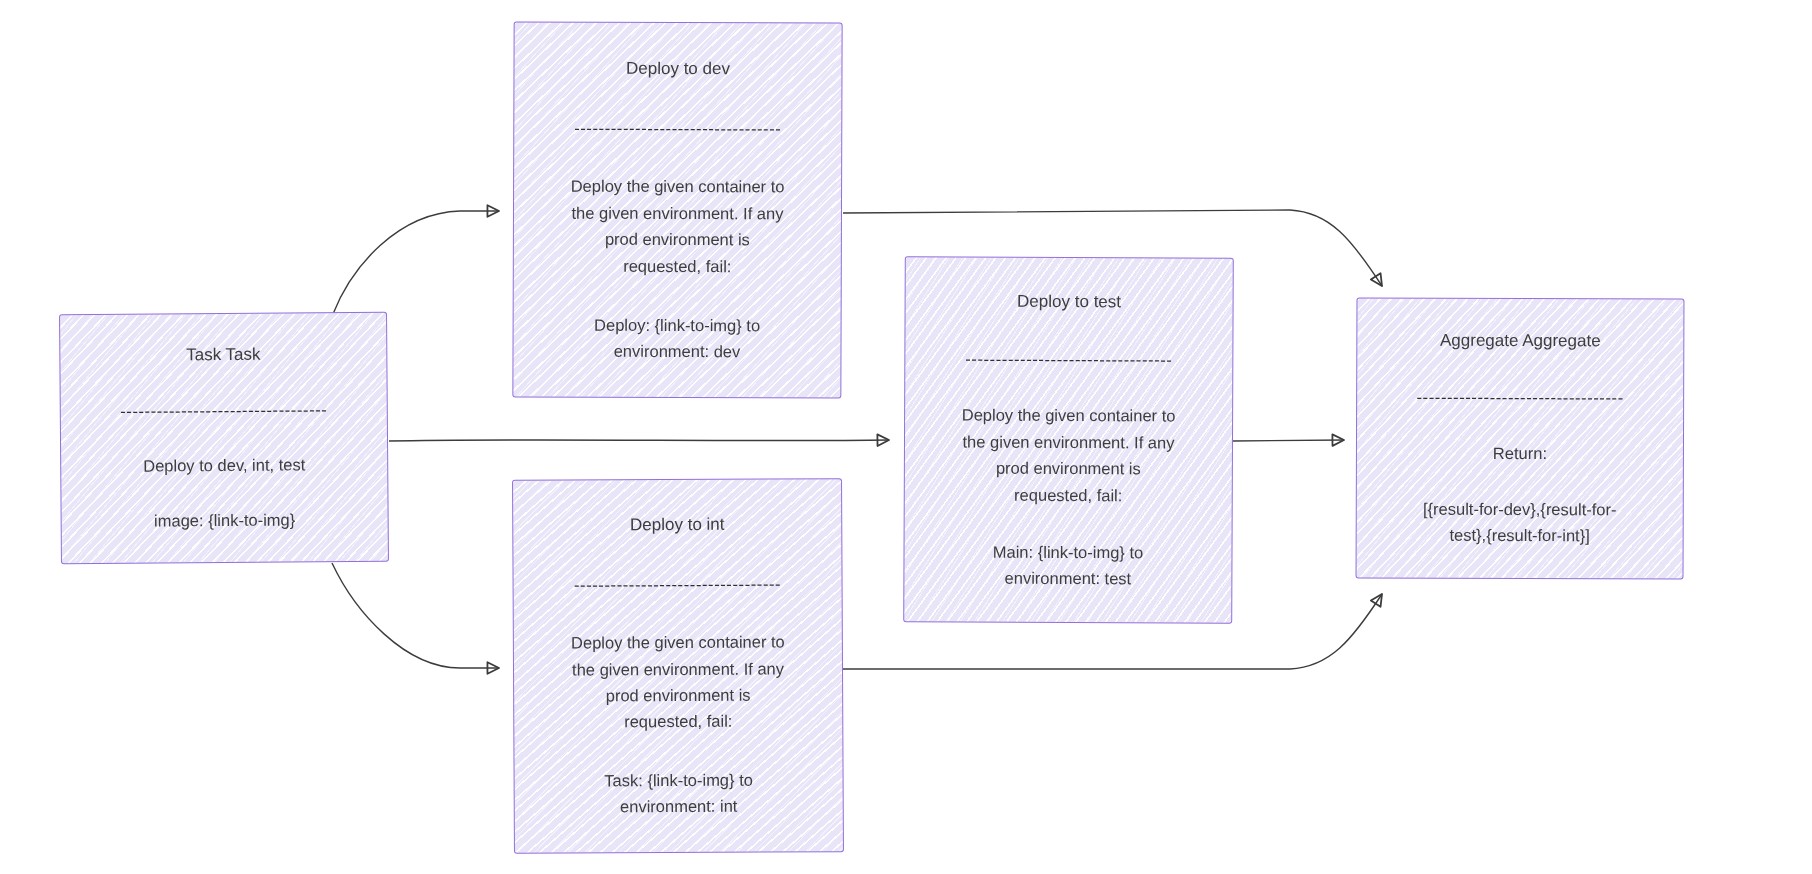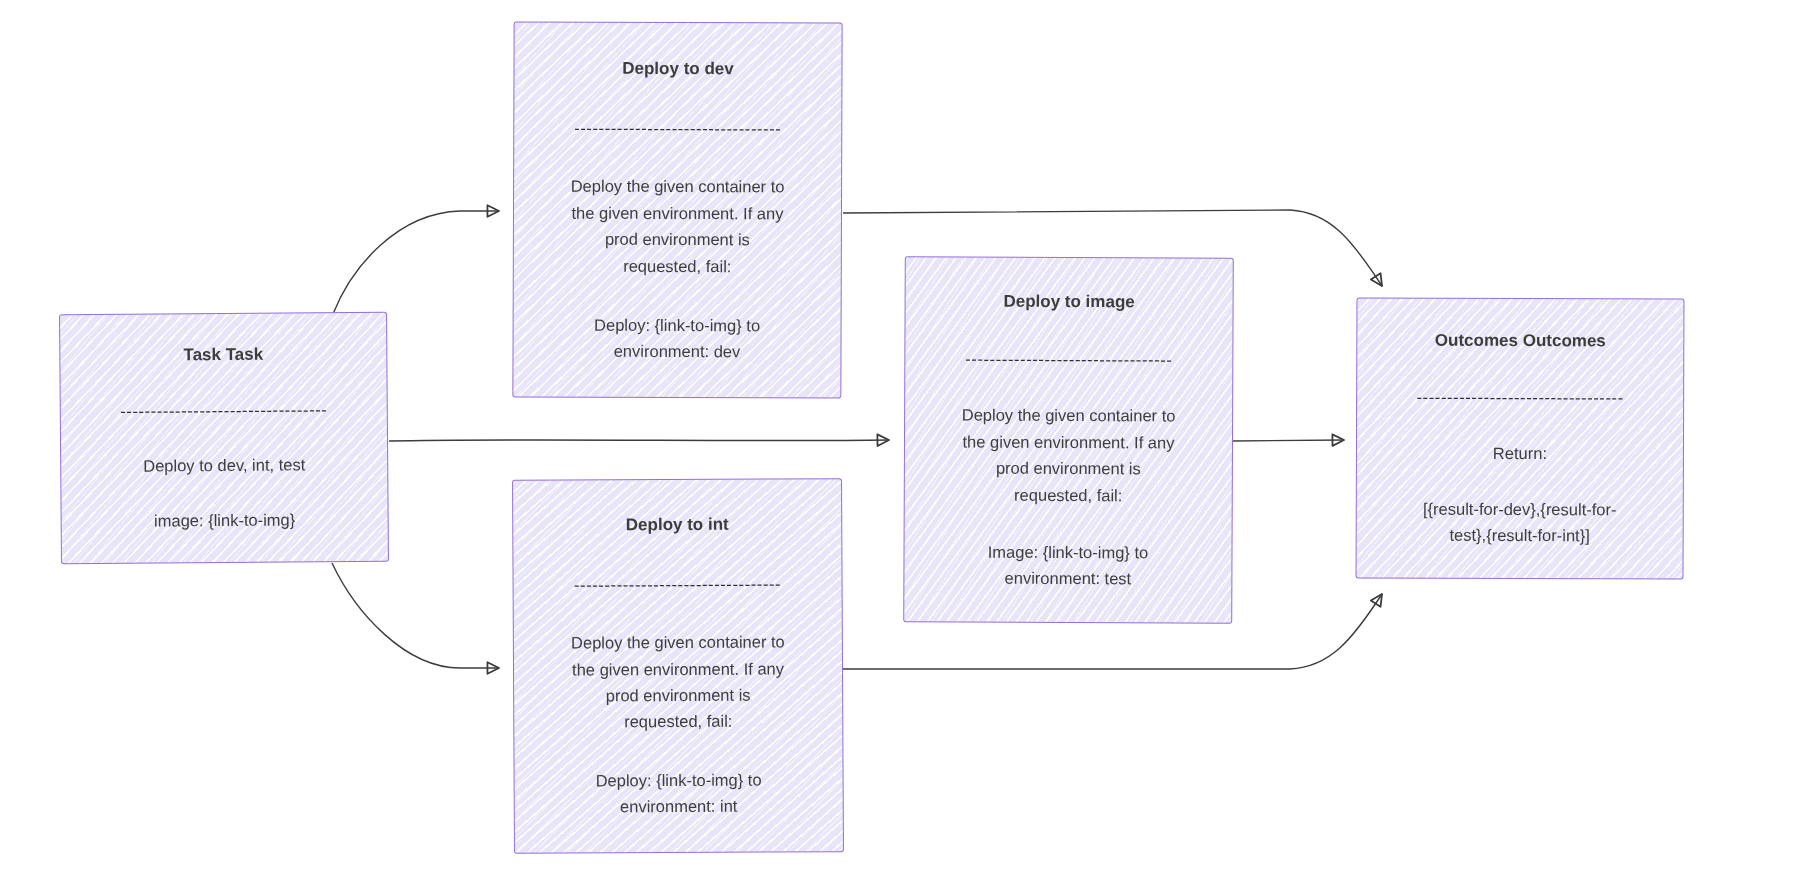--- a/index.html
+++ b/index.html
@@ -43,21 +43,21 @@
     background:
       repeating-linear-gradient(var(--ha, 135deg),
         rgba(255,255,255,0.95) 0px, rgba(255,255,255,0.95) 1.6px,
         rgba(255,255,255,0) 1.6px, rgba(255,255,255,0) 8px),
       repeating-linear-gradient(calc(var(--ha, 135deg) - 4deg),
         rgba(255,255,255,0.45) 0px, rgba(255,255,255,0.45) 1px,
         rgba(255,255,255,0) 1px, rgba(255,255,255,0) 12px),
       #E9E5F8;
   }
   .node .title {
-    font-weight: bold;
+    font-weight: normal;
     font-size: 17px;
     line-height: 1.55;
   }
   .node .sep {
     white-space: nowrap;
     letter-spacing: 0.6px;
     color: #2f2f2f;
   }
   .node .para {
     max-width: 218px;
@@ -96,33 +96,33 @@
   </div>
 
   <div class="node" id="node-dev">
     <div class="title">Deploy to dev</div>
     <div class="sep">----------------------------------</div>
     <div class="para">Deploy the given container to the given environment. If any prod environment is requested, fail:</div>
     <div class="para">Deploy: {link-to-img} to environment: dev</div>
   </div>
 
   <div class="node" id="node-test">
-    <div class="title">Deploy to image</div>
+    <div class="title">Deploy to test</div>
     <div class="sep">----------------------------------</div>
     <div class="para">Deploy the given container to the given environment. If any prod environment is requested, fail:</div>
-    <div class="para">Image: {link-to-img} to environment: test</div>
+    <div class="para">Main: {link-to-img} to environment: test</div>
   </div>
 
   <div class="node" id="node-int">
     <div class="title">Deploy to int</div>
     <div class="sep">----------------------------------</div>
     <div class="para">Deploy the given container to the given environment. If any prod environment is requested, fail:</div>
-    <div class="para">Deploy: {link-to-img} to environment: int</div>
+    <div class="para">Task: {link-to-img} to environment: int</div>
   </div>
 
   <div class="node" id="node-agg">
-    <div class="title">Outcomes Outcomes</div>
+    <div class="title">Aggregate Aggregate</div>
     <div class="sep">----------------------------------</div>
     <div class="para">Return:</div>
     <div class="para">[{result-for-dev},{result-for-test},{result-for-int}]</div>
   </div>
 
 </div>
 
 </body></html>

